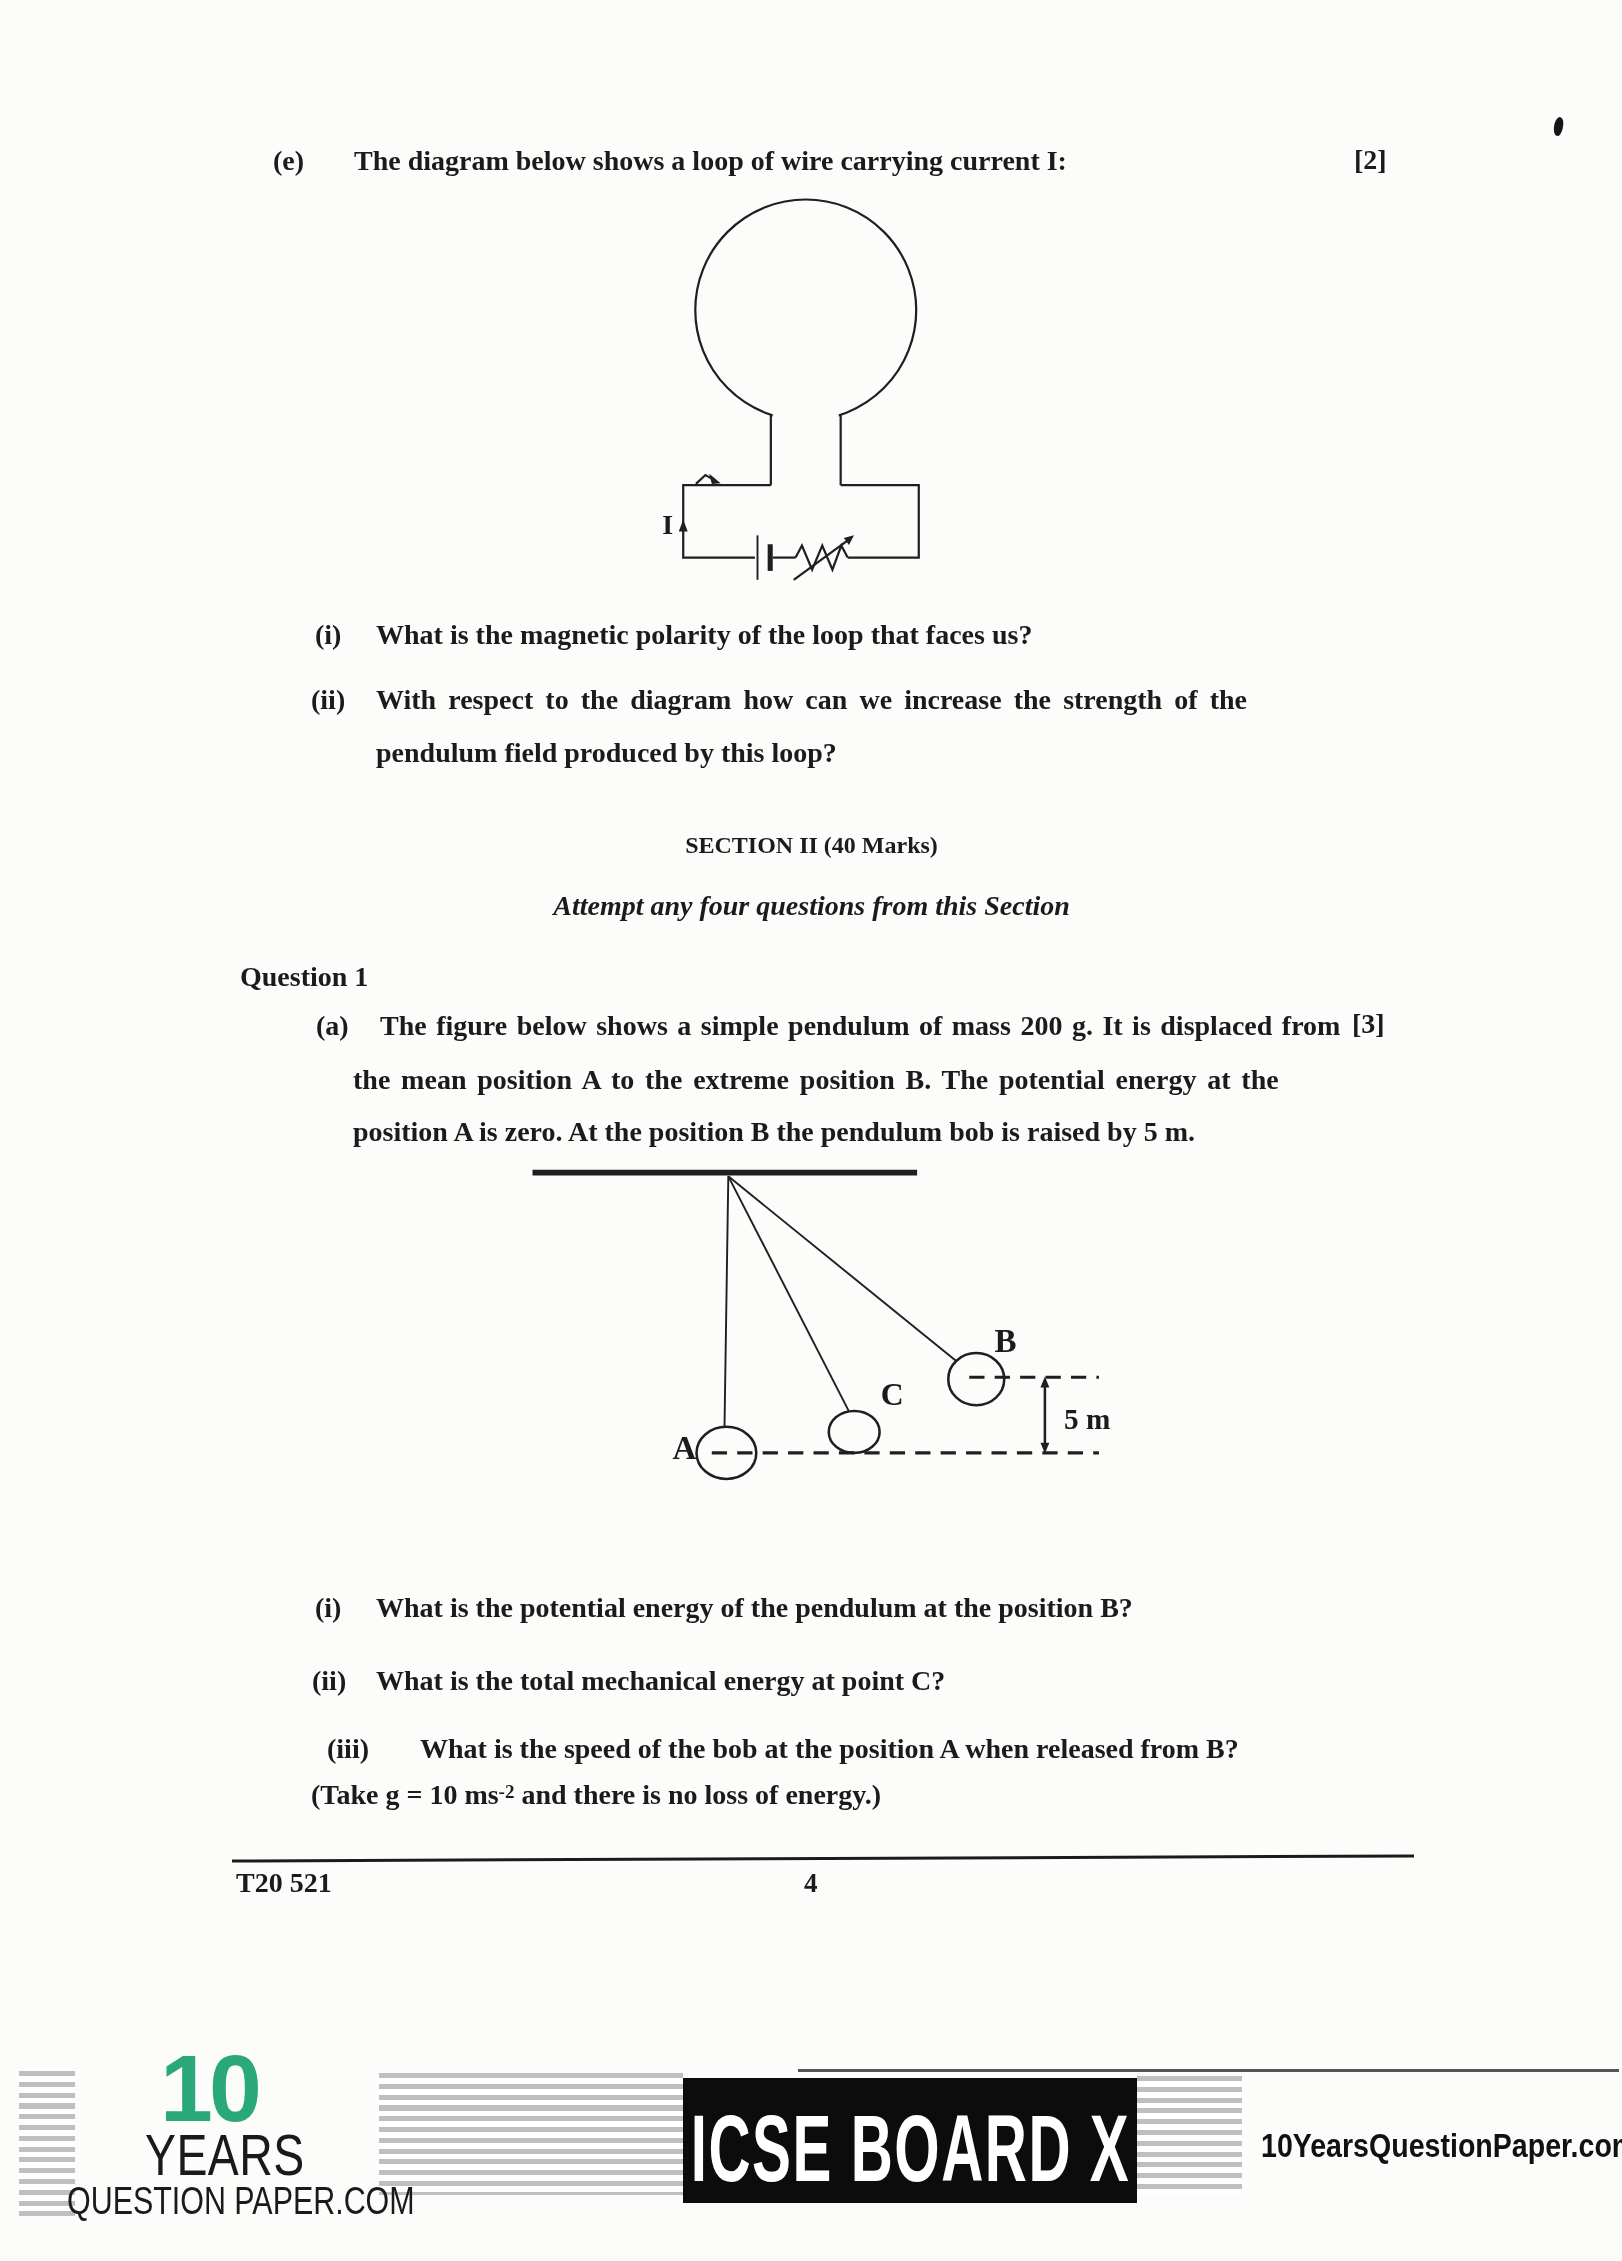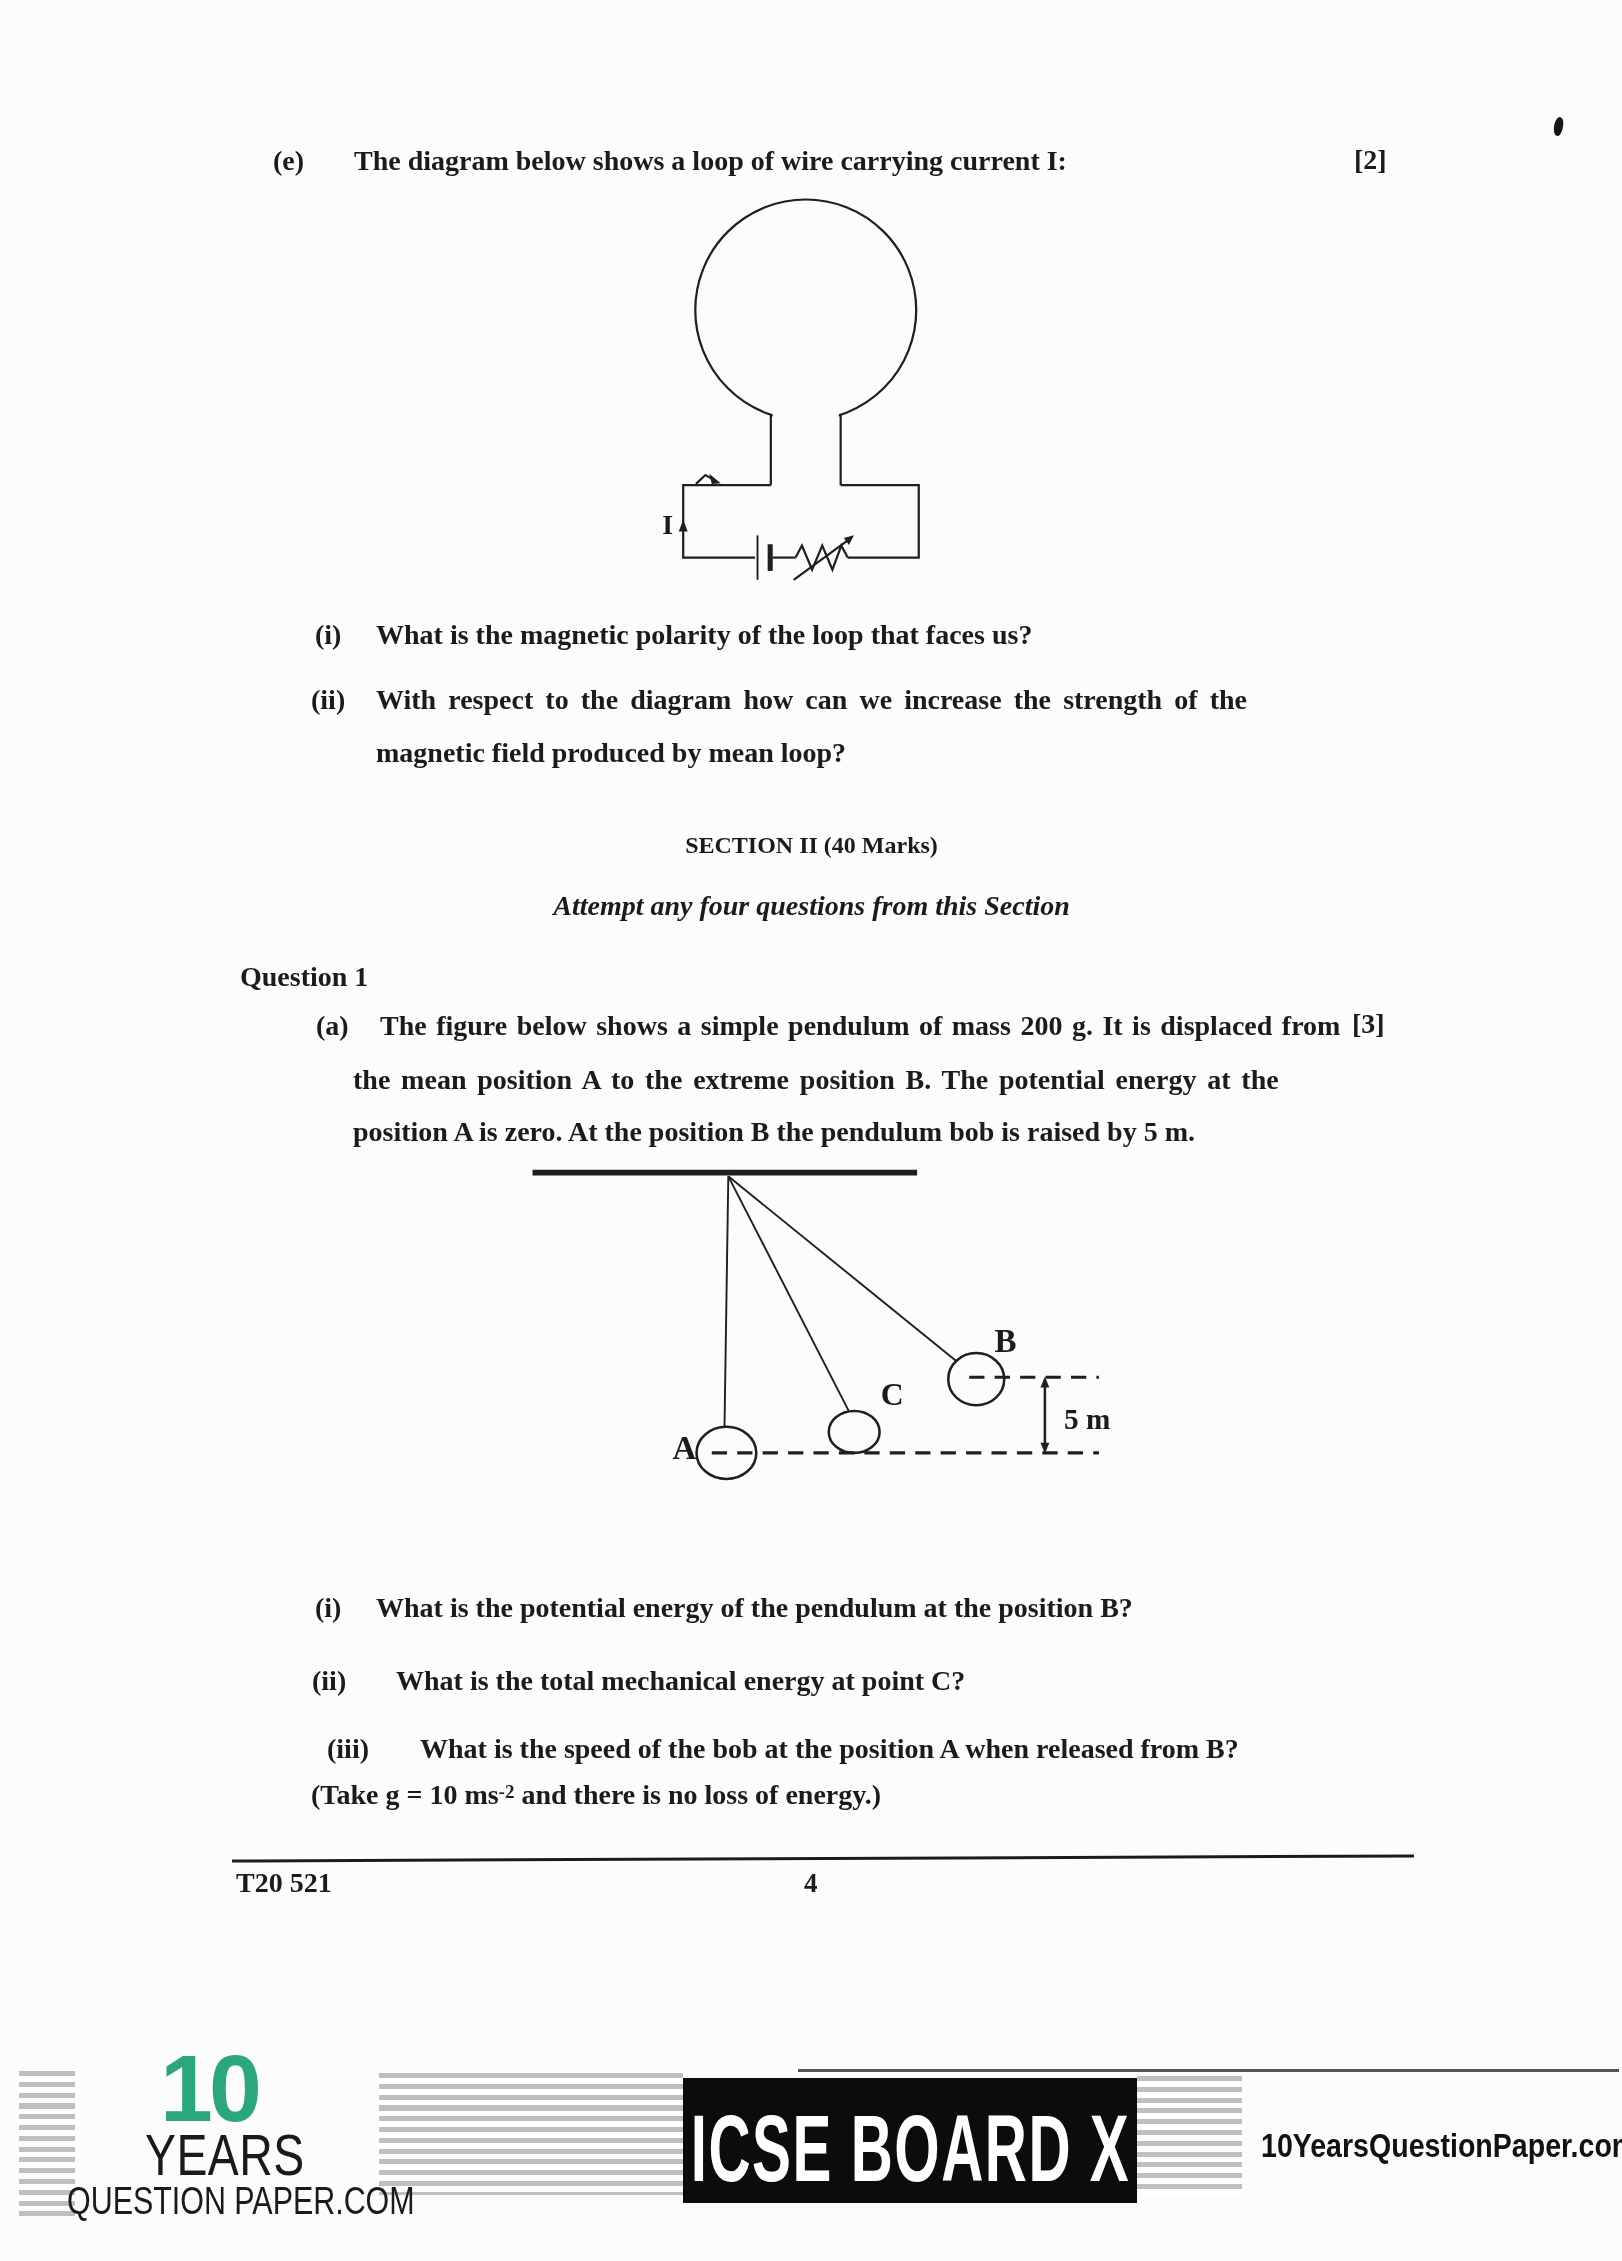--- a/index.html
+++ b/index.html
@@ -54,21 +54,21 @@
 
     <polygon points="35,517 28,536 42,536" fill="#1f1f1f" stroke="none"></polygon>
   </g>
   <text x="2" y="540" font-family="Liberation Serif, serif" font-weight="700" font-size="44" fill="#1b1b1b">I</text>
 </svg>
 
 <div class="abs txt" style="left:315px;top:619px;">(i)</div>
 <div class="abs txt" style="left:376px;top:619px;">What is the magnetic polarity of the loop that faces us?</div>
 <div class="abs txt" style="left:311px;top:684px;">(ii)</div>
 <div class="abs txt" style="left:376px;top:684px;word-spacing:5.1px;">With respect to the diagram how can we increase the strength of the</div>
-<div class="abs txt" style="left:376px;top:737px;">magnetic field produced by mean loop?</div>
+<div class="abs txt" style="left:376px;top:737px;">pendulum field produced by this loop?</div>
 
 <div class="abs txt center" style="top:832px;font-size:24px;">SECTION II (40 Marks)</div>
 <div class="abs txt center italic" style="top:890px;">Attempt any four questions from this Section</div>
 
 <div class="abs txt" style="left:240px;top:961px;">Question 1</div>
 <div class="abs txt" style="left:316px;top:1010px;">(a)</div>
 <div class="abs txt" style="left:344px;top:1010px;word-spacing:2.5px;margin-left:36px;">The figure below shows a simple pendulum of mass 200 g. It is displaced from</div>
 <div class="abs txt" style="left:353px;top:1064px;word-spacing:3.8px;">the mean position A to the extreme position B. The potential energy at the</div>
 <div class="abs txt" style="left:353px;top:1116px;">position A is zero. At the position B the pendulum bob is raised by 5 m.</div>
 <div class="abs txt" style="left:1352px;top:1008px;">[3]</div>
@@ -98,21 +98,21 @@
     <text x="287" y="466" font-size="52" text-anchor="middle">A</text>
     <text x="614" y="380" font-size="50" text-anchor="middle">C</text>
     <text x="792" y="298" font-size="52" text-anchor="middle">B</text>
     <text x="884" y="418" font-size="46">5 m</text>
   </g>
 </svg>
 
 <div class="abs txt" style="left:315px;top:1592px;">(i)</div>
 <div class="abs txt" style="left:376px;top:1592px;">What is the potential energy of the pendulum at the position B?</div>
 <div class="abs txt" style="left:312px;top:1665px;">(ii)</div>
-<div class="abs txt" style="left:376px;top:1665px;margin-left:20px;">What is the total mechanical energy at point C?</div>
+<div class="abs txt" style="left:376px;top:1665px;">What is the total mechanical energy at point C?</div>
 <div class="abs txt" style="left:327px;top:1733px;">(iii)</div>
 <div class="abs txt" style="left:376px;top:1733px;margin-left:44px;">What is the speed of the bob at the position A when released from B?</div>
 <div class="abs txt" style="left:311px;top:1779px;"><span>(Take g = 10 ms</span><sup class="exp">-2</sup><span> and there is no loss of energy.)</span></div>
 
 <div class="abs" style="left:232px;top:1857px;width:1182px;height:3.2px;background:#1b1b1b;transform:rotate(-0.25deg);"></div>
 <div class="abs txt" style="left:236px;top:1867px;">T20 521</div>
 <div class="abs txt" style="left:804px;top:1868px;font-size:27px;">4</div>
 
 <div class="abs stripes" style="left:19px;top:2071px;width:56px;height:145px;"></div>
 <div class="abs stripes" style="left:379px;top:2073px;width:304px;height:122px;"></div>

